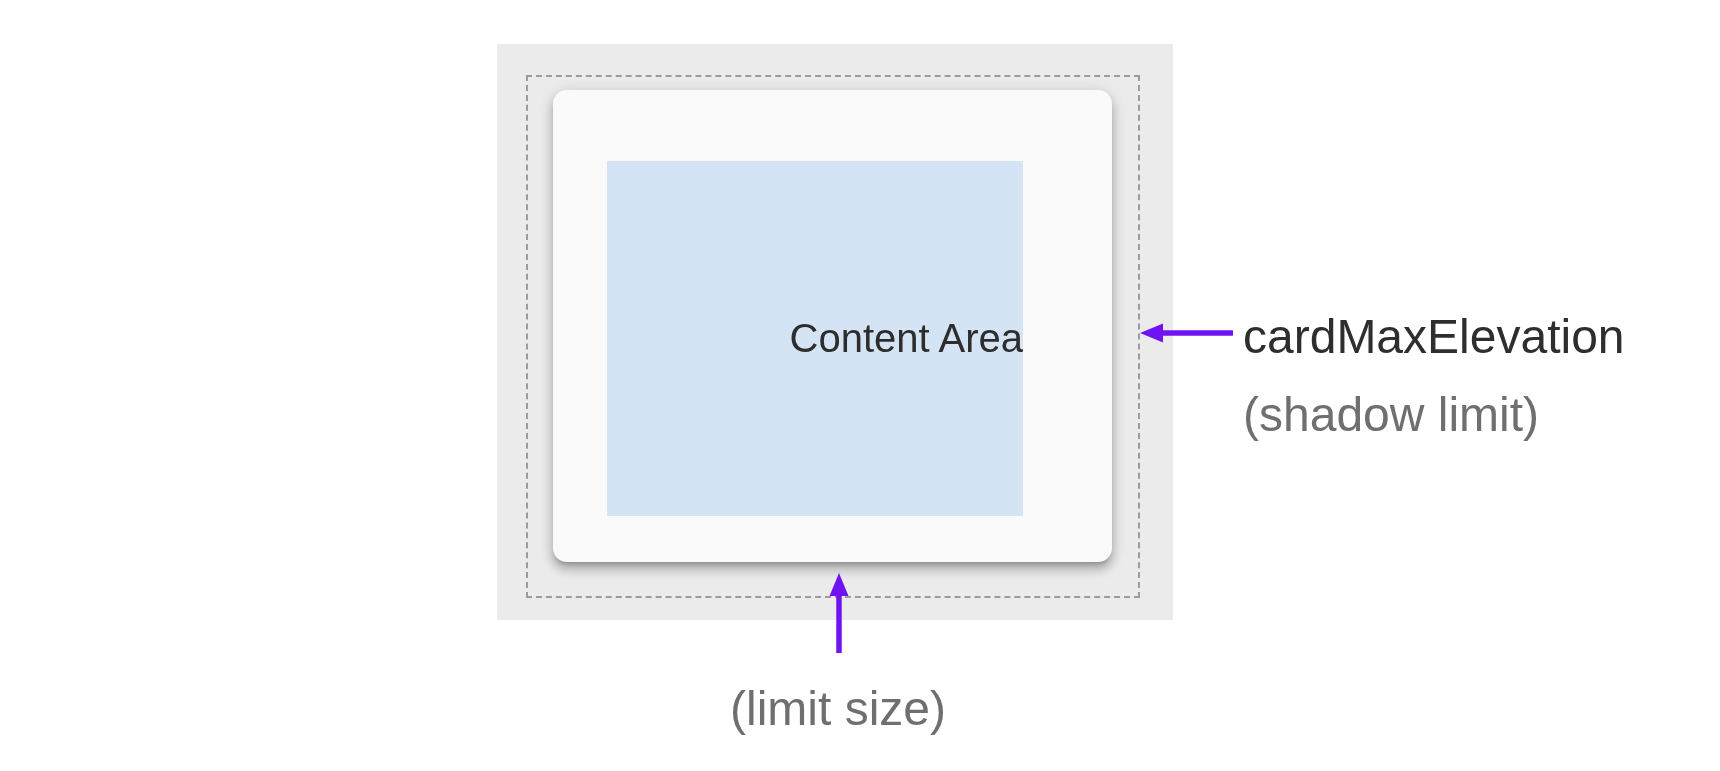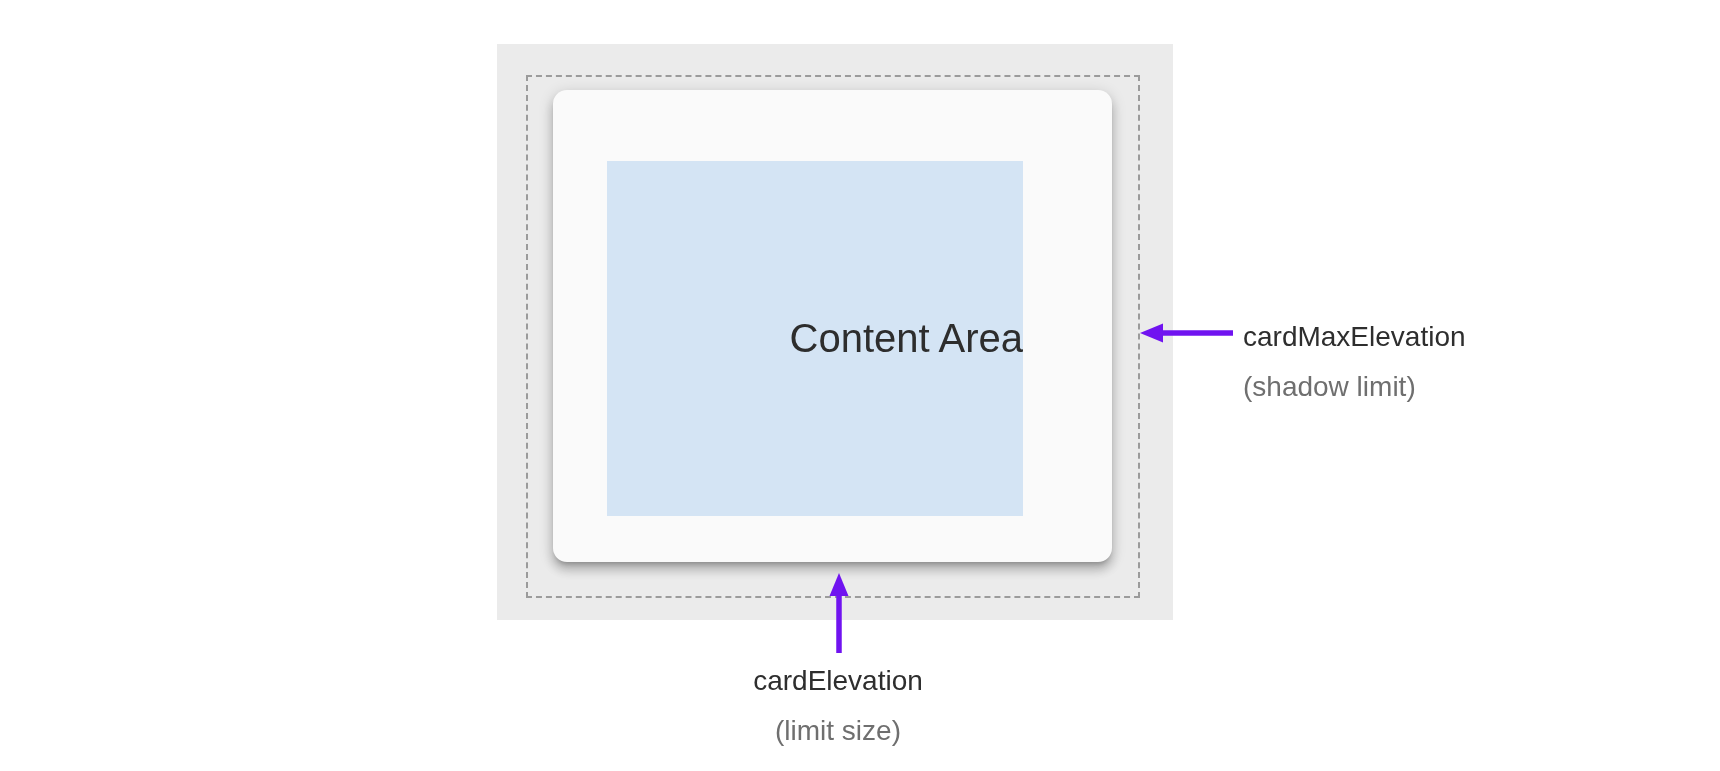--- a/index.html
+++ b/index.html
@@ -64,37 +64,37 @@
   .arrows-overlay {
     position: absolute;
     left: 0;
     top: 0;
     width: 1720px;
     height: 771px;
     pointer-events: none;
   }
   .label-block {
     position: absolute;
-    font-size: 28px;
+    font-size: 48px;
     line-height: 50px;
     white-space: nowrap;
   }
   .label-max {
     left: 1243px;
     top: 312px;
     text-align: left;
   }
   .label-elev {
     left: 838px;
     top: 656px;
     transform: translateX(-50%);
     text-align: center;
   }
   .label-title { color: var(--label-primary, #2e2e2e); }
-  .label-subtitle { color: var(--label-secondary, #6f6f6f); }
+  .label-subtitle { color: var(--label-secondary, #6f6f6f); margin-top: 28px; }
 </style>
 </head>
 <body>
 
 <div class="stage">
 
   <div class="container">
     <div class="boundary"></div>
     <div class="card">
       <div class="content-area">
@@ -113,17 +113,16 @@
       <polygon points="839,573 829.5,596 848.5,596" style="fill: var(--arrow, #7013f0);"></polygon>
     </g>
   </svg>
 
   <div class="label-block label-max">
     <div class="label-title">cardMaxElevation</div>
     <div class="label-subtitle">(shadow limit)</div>
   </div>
 
   <div class="label-block label-elev">
-    <div class="label-title">cardElevation</div>
     <div class="label-subtitle">(limit size)</div>
   </div>
 
 </div>
 
 </body></html>

